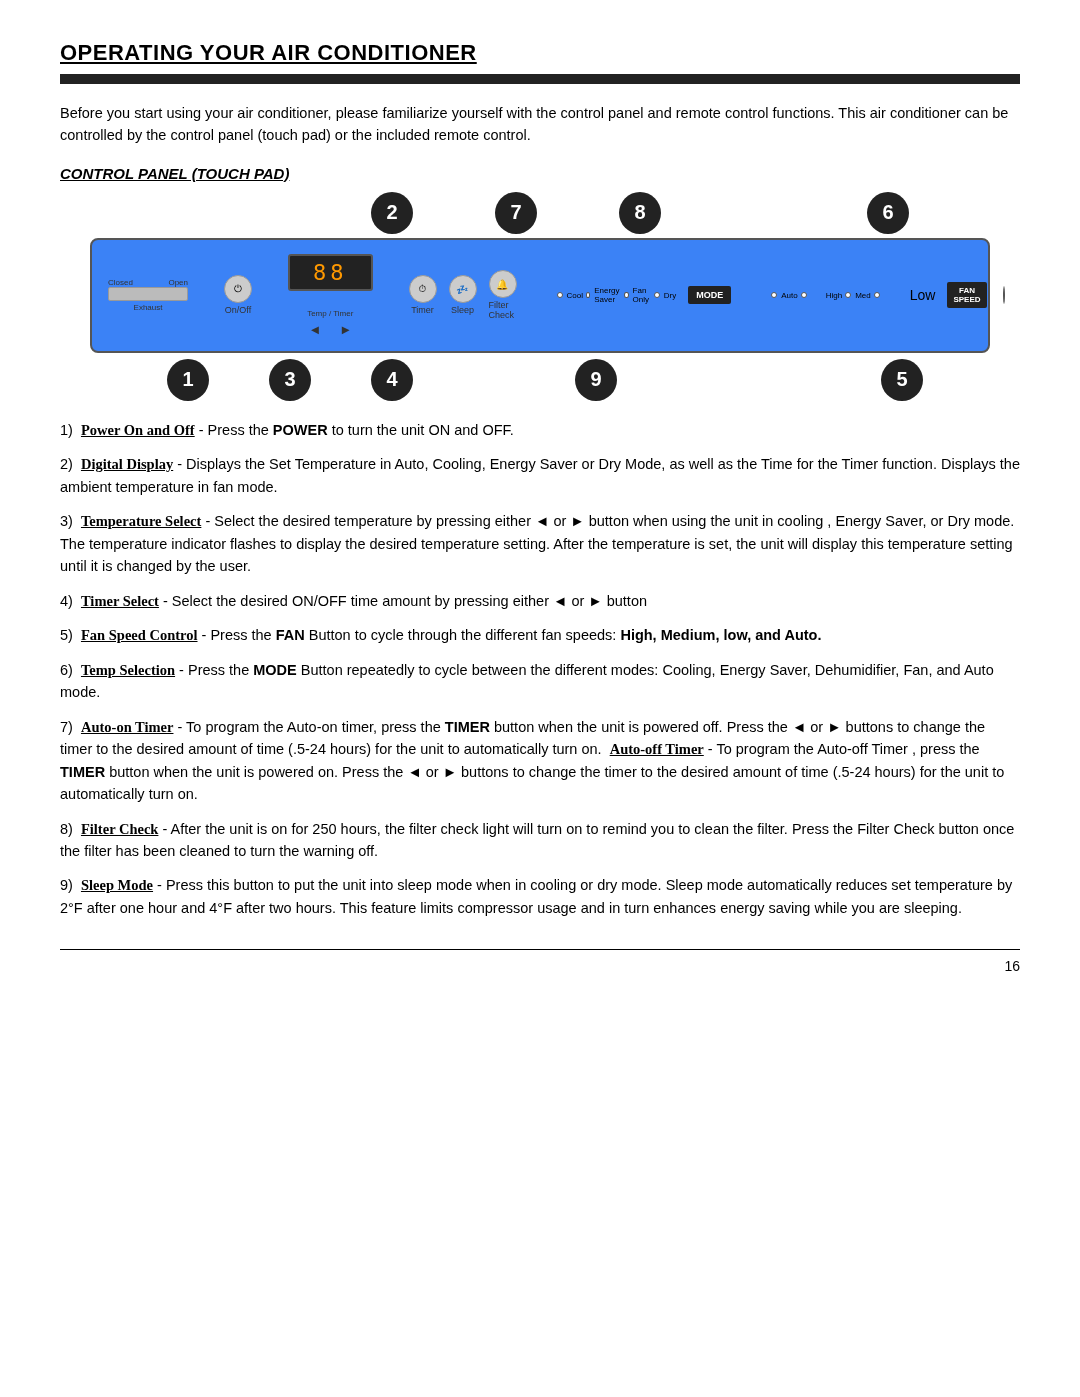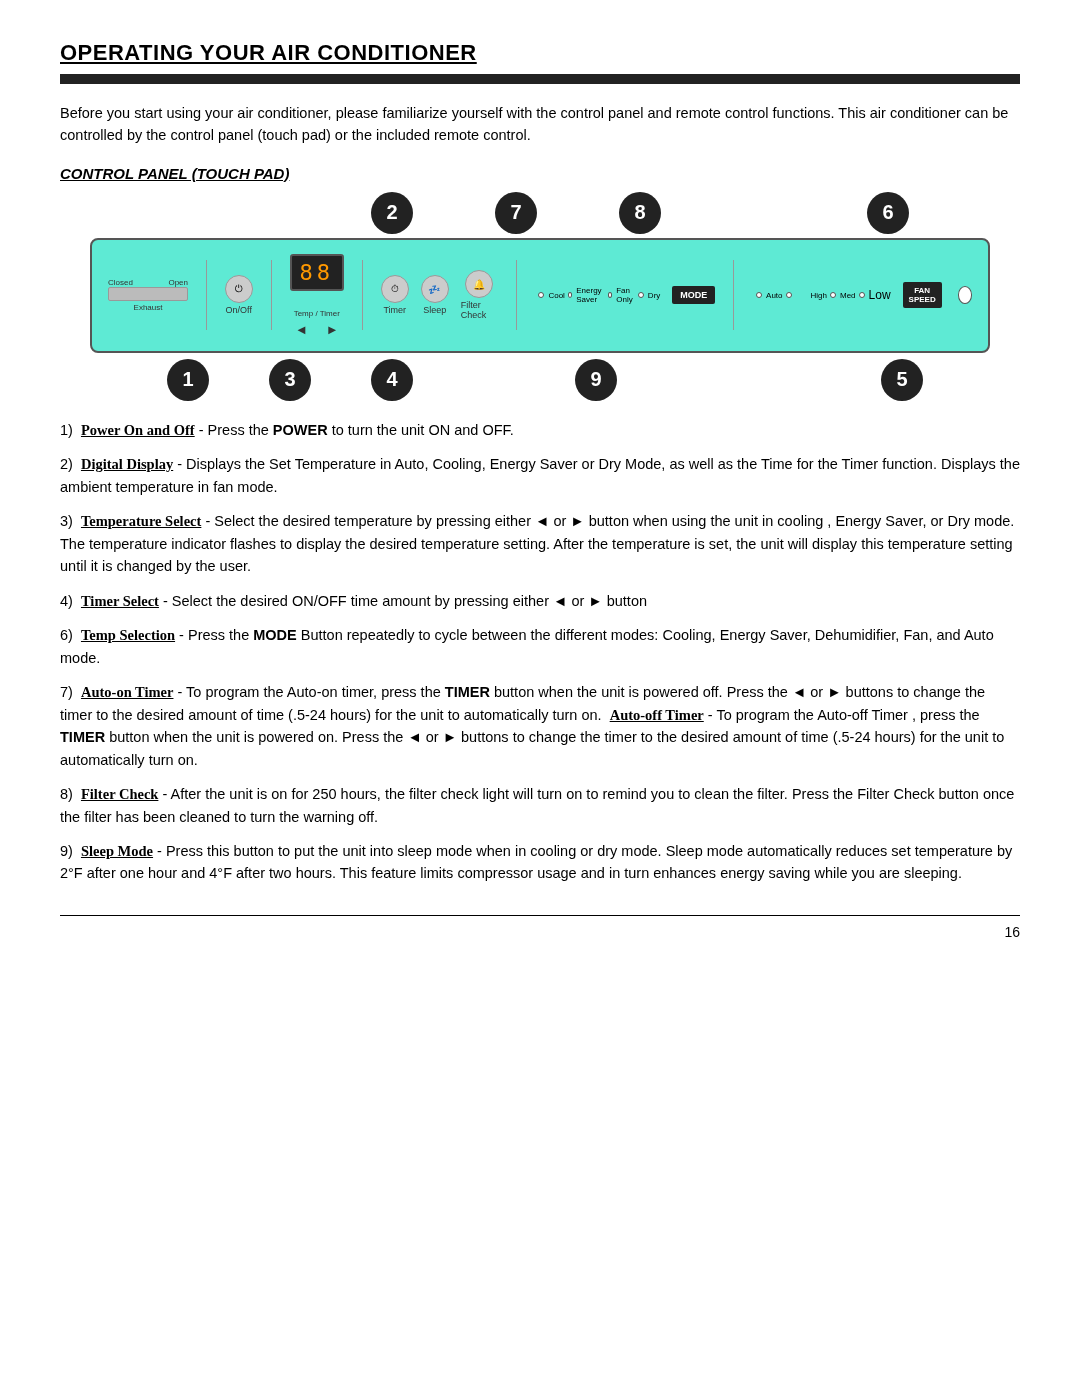--- a/index.html
+++ b/index.html
@@ -50,21 +50,21 @@
       height: 42px;
       border-radius: 50%;
       background: #222;
       color: #fff;
       font-size: 20px;
       font-weight: bold;
     }
     .panel-box {
       border: 2px solid #555;
       border-radius: 8px;
-      background: #5eead4;
+      background: #3b82f6;
       padding: 14px 16px;
       display: flex;
       align-items: center;
       gap: 10px;
       min-height: 100px;
       position: relative;
     }
     .panel-label {
       font-size: 9px;
       color: #333;
@@ -74,21 +74,21 @@
       display: flex;
       flex-direction: column;
       align-items: center;
       gap: 2px;
     }
     .digital-display {
       background: #222;
       color: #f90;
       font-size: 22px;
       font-family: monospace;
-      padding: 4px 8px;
+      padding: 4px 23px;
       border-radius: 3px;
       letter-spacing: 4px;
       border: 2px solid #555;
     }
     .arrow-buttons {
       display: flex;
       gap: 18px;
       margin-top: 2px;
     }
     .arrow-btn {
@@ -277,21 +277,21 @@
         <div class="indicator-row">
             <div class="dot"></div>
             <span style="font-size:8px;padding-left:15px;">High</span>
           </div>
         <div class="indicator-row">
             <div class="dot"></div>
             <span style="font-size:8px;">Med</span>
           </div>
         <div class="indicator-row">
             <div class="dot"></div>
-            <span style="font-size:12px;">Low</span>
+            <span style="font-size:14px;margin-left:26px;">Low</span>
           </div>
       </div>
 
       <div class="panel-small-btn">
         <div class="fan-speed-box">FAN<br>SPEED</div>
       </div>
 
       <div style="width:18px;height:18px;border-radius:50%;border:1px solid #555;background:#fff;margin-left:4px;"></div>
 
     </div>
@@ -321,20 +321,23 @@
   </div>
 
   <div class="instruction-item">
     3) &nbsp;<u><strong>Temperature Select</strong></u> - Select the desired temperature by pressing either ◄ or ► button when using the unit in cooling , Energy Saver, or Dry mode. The temperature indicator flashes to display the desired temperature setting. After the temperature is set, the unit will display this temperature setting until it is changed by the user.
   </div>
 
   <div class="instruction-item">
     4) &nbsp;<u><strong>Timer Select</strong></u> -  Select the desired ON/OFF time amount by pressing either ◄ or ► button
   </div>
 
+  <div class="instruction-item">
+    5) &nbsp;<u><strong>Fan Speed Control</strong></u> - Press the <strong>FAN</strong> Button to cycle through the different fan speeds: <strong>High, Medium, low, and Auto.</strong>
+  </div>
 
   <div class="instruction-item">
     6) &nbsp;<u><strong>Temp Selection</strong></u> - Press the <strong>MODE</strong> Button repeatedly to cycle between the different modes: Cooling, Energy Saver, Dehumidifier, Fan, and Auto mode.
   </div>
 
   <div class="instruction-item">
     7) &nbsp;<u><strong>Auto-on Timer</strong></u> - To program the Auto-on timer, press the <strong>TIMER</strong> button when the unit is powered off. Press the ◄ or ► buttons to change the timer to the desired amount of time (.5-24 hours) for the unit to automatically turn on. &nbsp;<u><strong>Auto-off Timer</strong></u> - To program the Auto-off Timer , press the <strong>TIMER</strong> button when the unit is powered on.  Press the ◄ or ► buttons to change the timer to the desired amount of time (.5-24 hours) for the unit to automatically turn on.
   </div>
 
   <div class="instruction-item">

